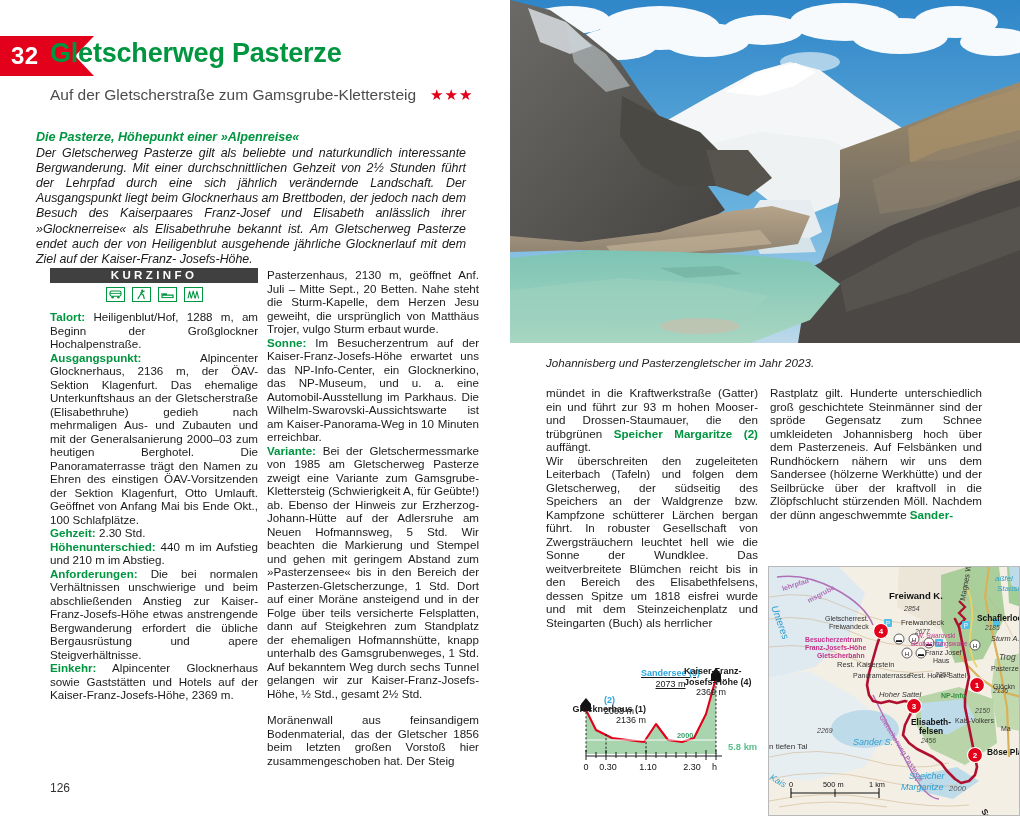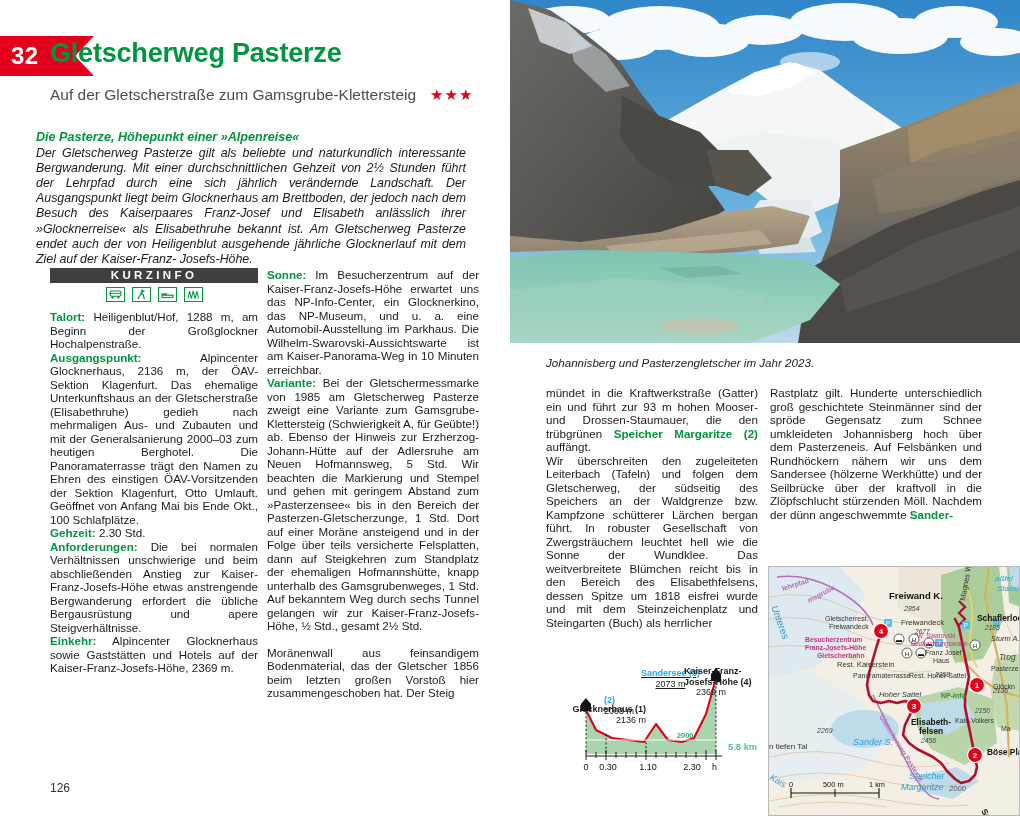--- a/index.html
+++ b/index.html
@@ -167,26 +167,28 @@
             <path d="M1 8.4 L2.6 1.4 L4.2 8.4 M4.4 8.4 L6.2 1.0 L8.0 8.4 M8.2 8.4 L9.9 1.4 L11.6 8.4" stroke="#00953f" stroke-width="1.05" fill="none" stroke-linejoin="round"></path>
           </svg>
       </span>
     </div>
   </div>
 
   <div class="col" id="col1">
     <p><span class="kw">Talort:</span><span> Heiligenblut/Hof, 1288 m, am Beginn der Großglockner Hochalpenstraße.</span></p>
     <p><span class="kw">Ausgangspunkt:</span><span> Alpincenter Glocknerhaus, 2136 m, der ÖAV-Sektion Klagenfurt. Das ehemalige Unterkunftshaus an der Gletscherstraße (Elisabethruhe) gedieh nach mehrmaligen Aus- und Zubauten und mit der Generalsanierung 2000–03 zum heutigen Berghotel. Die Panoramaterrasse trägt den Namen zu Ehren des einstigen ÖAV-Vorsitzenden der Sektion Klagenfurt, Otto Umlauft. Geöffnet von Anfang Mai bis Ende Okt., 100 Schlafplätze.</span></p>
     <p><span class="kw">Gehzeit:</span><span> 2.30 Std.</span></p>
+    <p><span class="kw">Höhenunterschied:</span><span> 440 m im Aufstieg und 210 m im Abstieg.</span></p>
     <p><span class="kw">Anforderungen:</span><span> Die bei normalen Verhältnissen unschwierige und beim abschließenden Anstieg zur Kaiser-Franz-Josefs-Höhe etwas anstrengende Bergwanderung erfordert die übliche Bergausrüstung und apere Steigverhältnisse.</span></p>
     <p><span class="kw">Einkehr:</span><span> Alpincenter Glocknerhaus sowie Gaststätten und Hotels auf der Kaiser-Franz-Josefs-Höhe, 2369 m.</span></p>
     <div class="gap"></div>
   </div>
 
   <div class="col" id="col2">
+    <p>Pasterzenhaus, 2130 m, geöffnet Anf. Juli – Mitte Sept., 20 Betten. Nahe steht die Sturm-Kapelle, dem Herzen Jesu geweiht, die ursprünglich von Matthäus Trojer, vulgo Sturm erbaut wurde.</p>
     <p><span class="kw">Sonne:</span><span> Im Besucherzentrum auf der Kaiser-Franz-Josefs-Höhe erwartet uns das NP-Info-Center, ein Glocknerkino, das NP-Museum, und u. a. eine Automobil-Ausstellung im Parkhaus. Die Wilhelm-Swarovski-Aussichtswarte ist am Kaiser-Panorama-Weg in 10 Minuten erreichbar.</span></p>
     <p><span class="kw">Variante:</span><span> Bei der Gletschermessmarke von 1985 am Gletscherweg Pasterze zweigt eine Variante zum Gamsgrube-Klettersteig (Schwierigkeit A, für Geübte!) ab. Ebenso der Hinweis zur Erzherzog-Johann-Hütte auf der Adlersruhe am Neuen Hofmannsweg, 5 Std. Wir beachten die Markierung und Stempel und gehen mit geringem Abstand zum »Pasterzensee« bis in den Bereich der Pasterzen-Gletscherzunge, 1 Std. Dort auf einer Moräne ansteigend und in der Folge  über teils versicherte Felsplatten, dann auf Steigkehren zum Standplatz der ehemaligen Hofmannshütte, knapp unterhalb des Gamsgrubenweges, 1 Std. Auf bekanntem Weg durch sechs Tunnel gelangen wir zur Kaiser-Franz-Josefs-Höhe, ½ Std., gesamt 2½ Std.</span></p>
     <div class="gap"></div>
     <p>Moränenwall aus feinsandigem Bodenmaterial, das der Gletscher 1856 beim letzten großen Vorstoß hier zusammengeschoben hat. Der Steig</p>
   </div>
 
   <div class="photo">
     <svg width="510" height="343" viewBox="0 0 510 343" preserveAspectRatio="none">
       <defs>
         <linearGradient id="sky" x1="0" y1="0" x2="0" y2="1">

